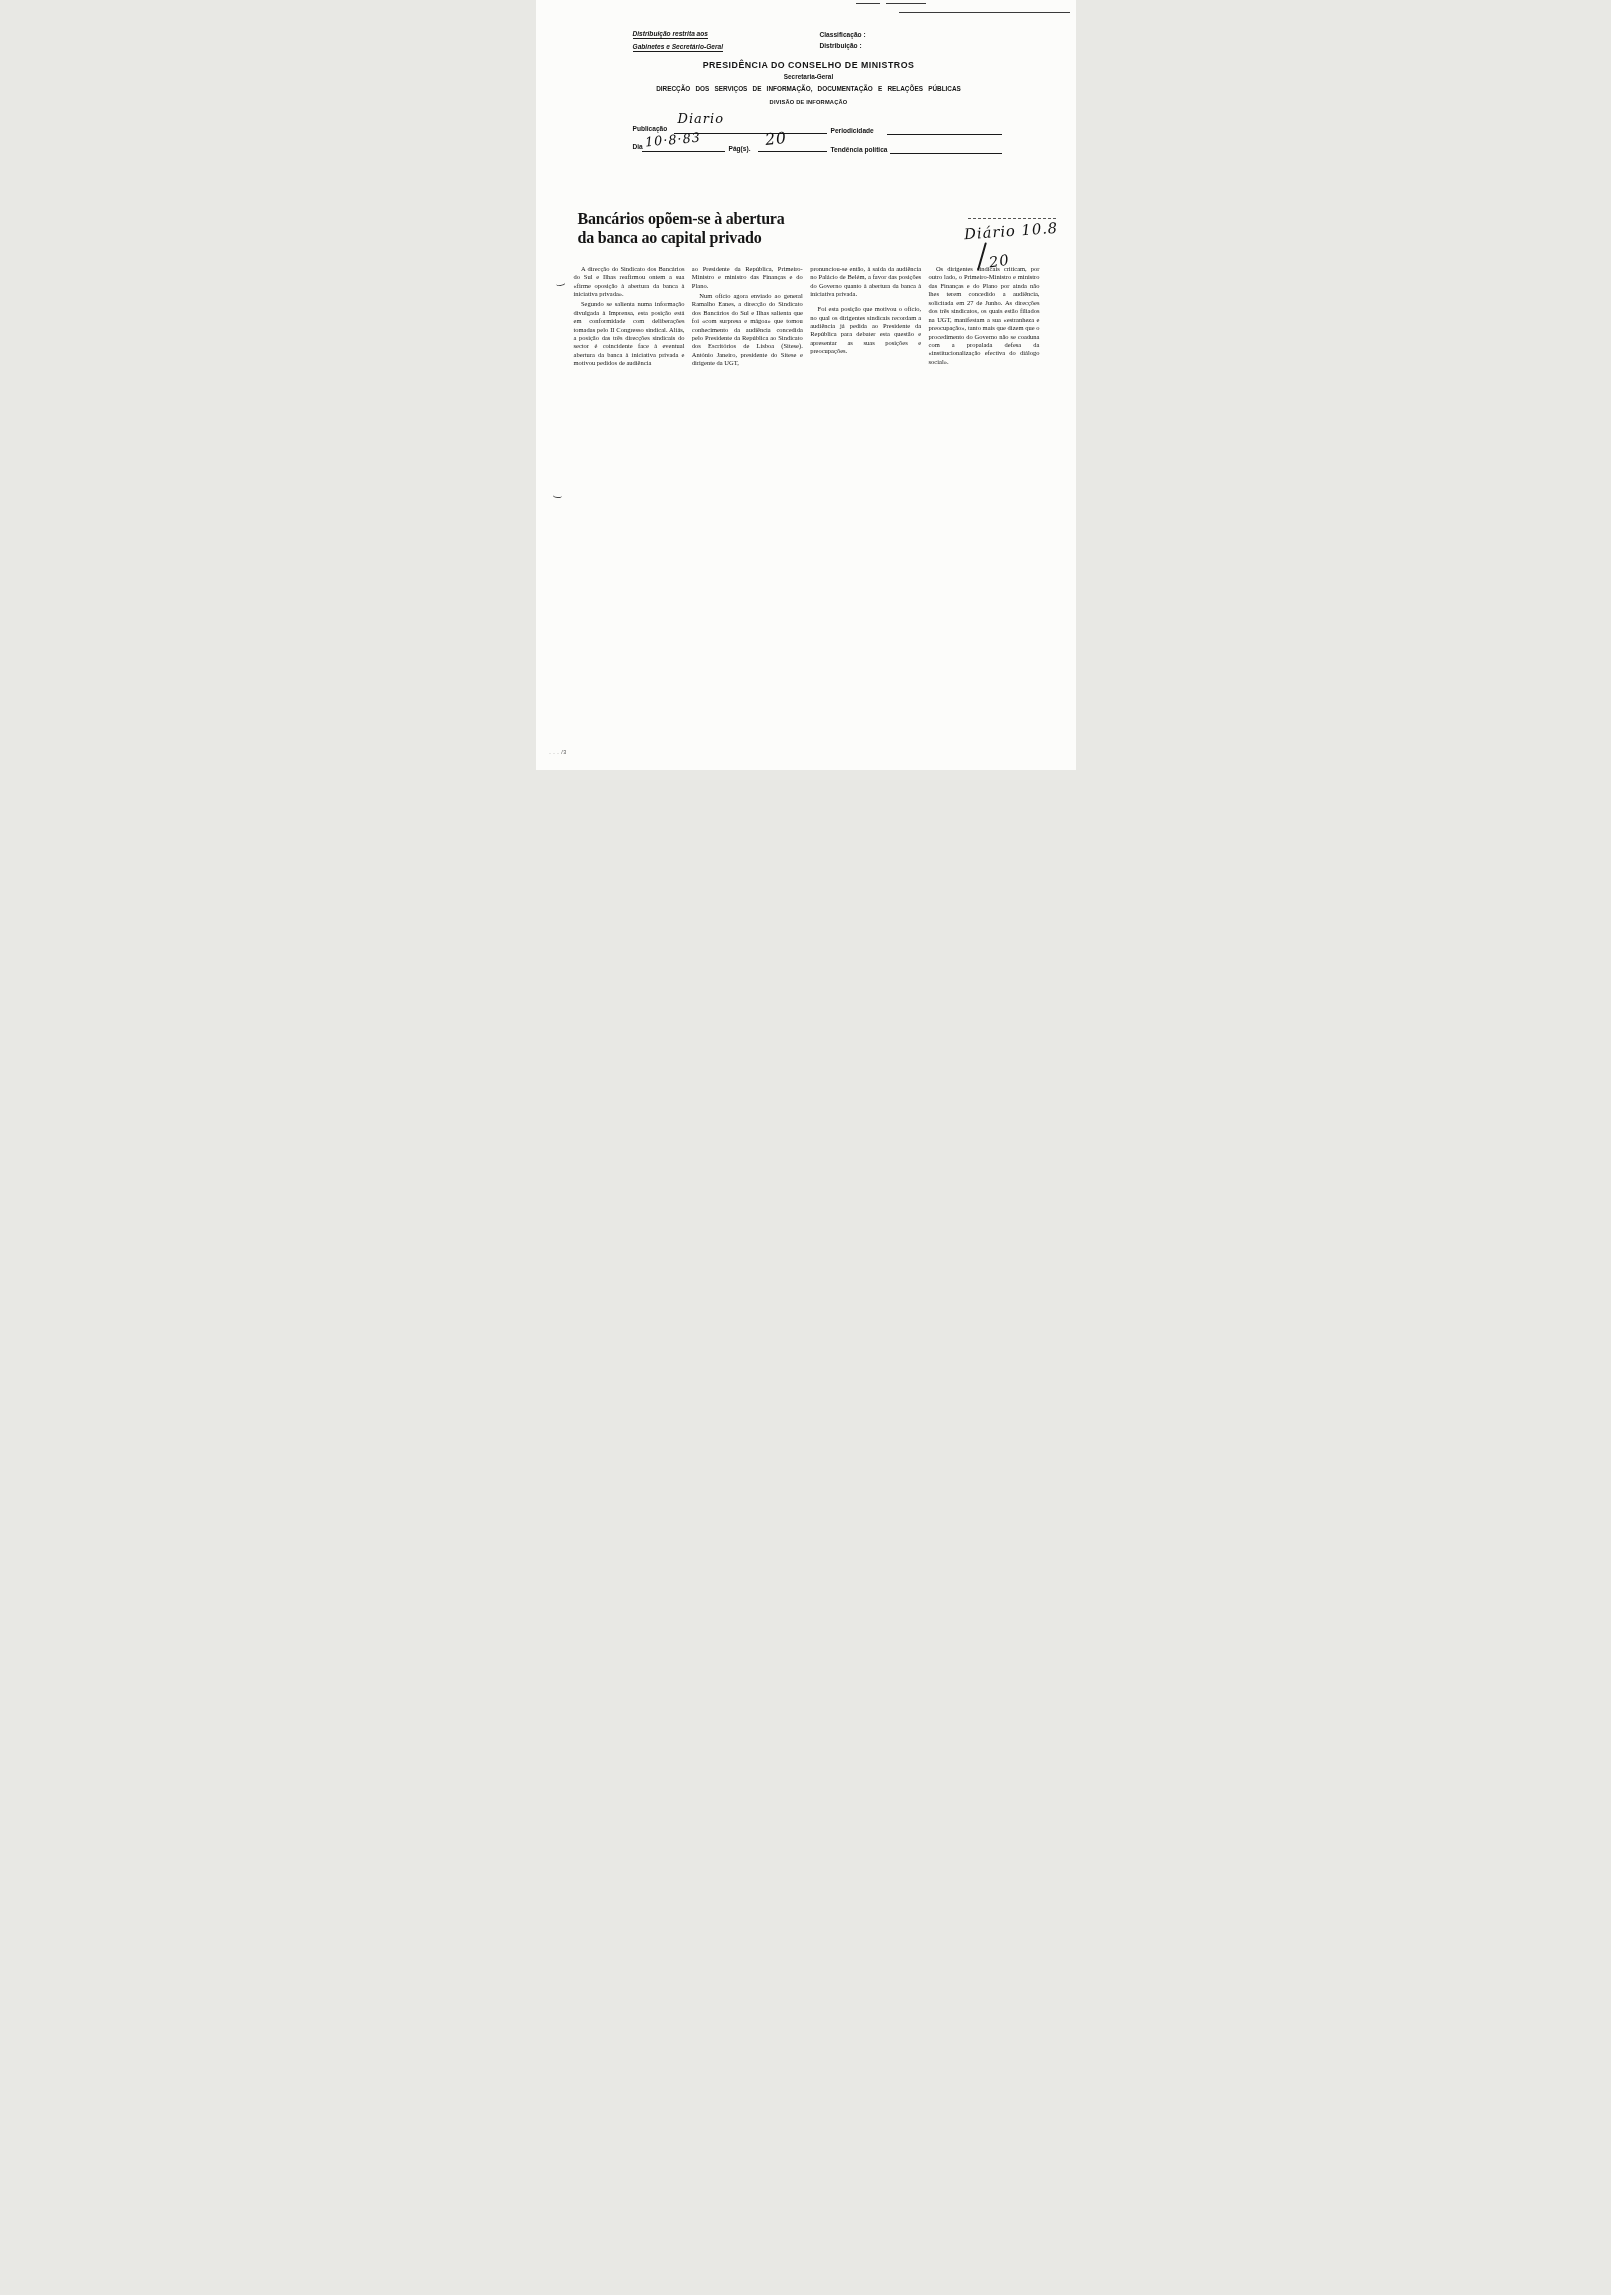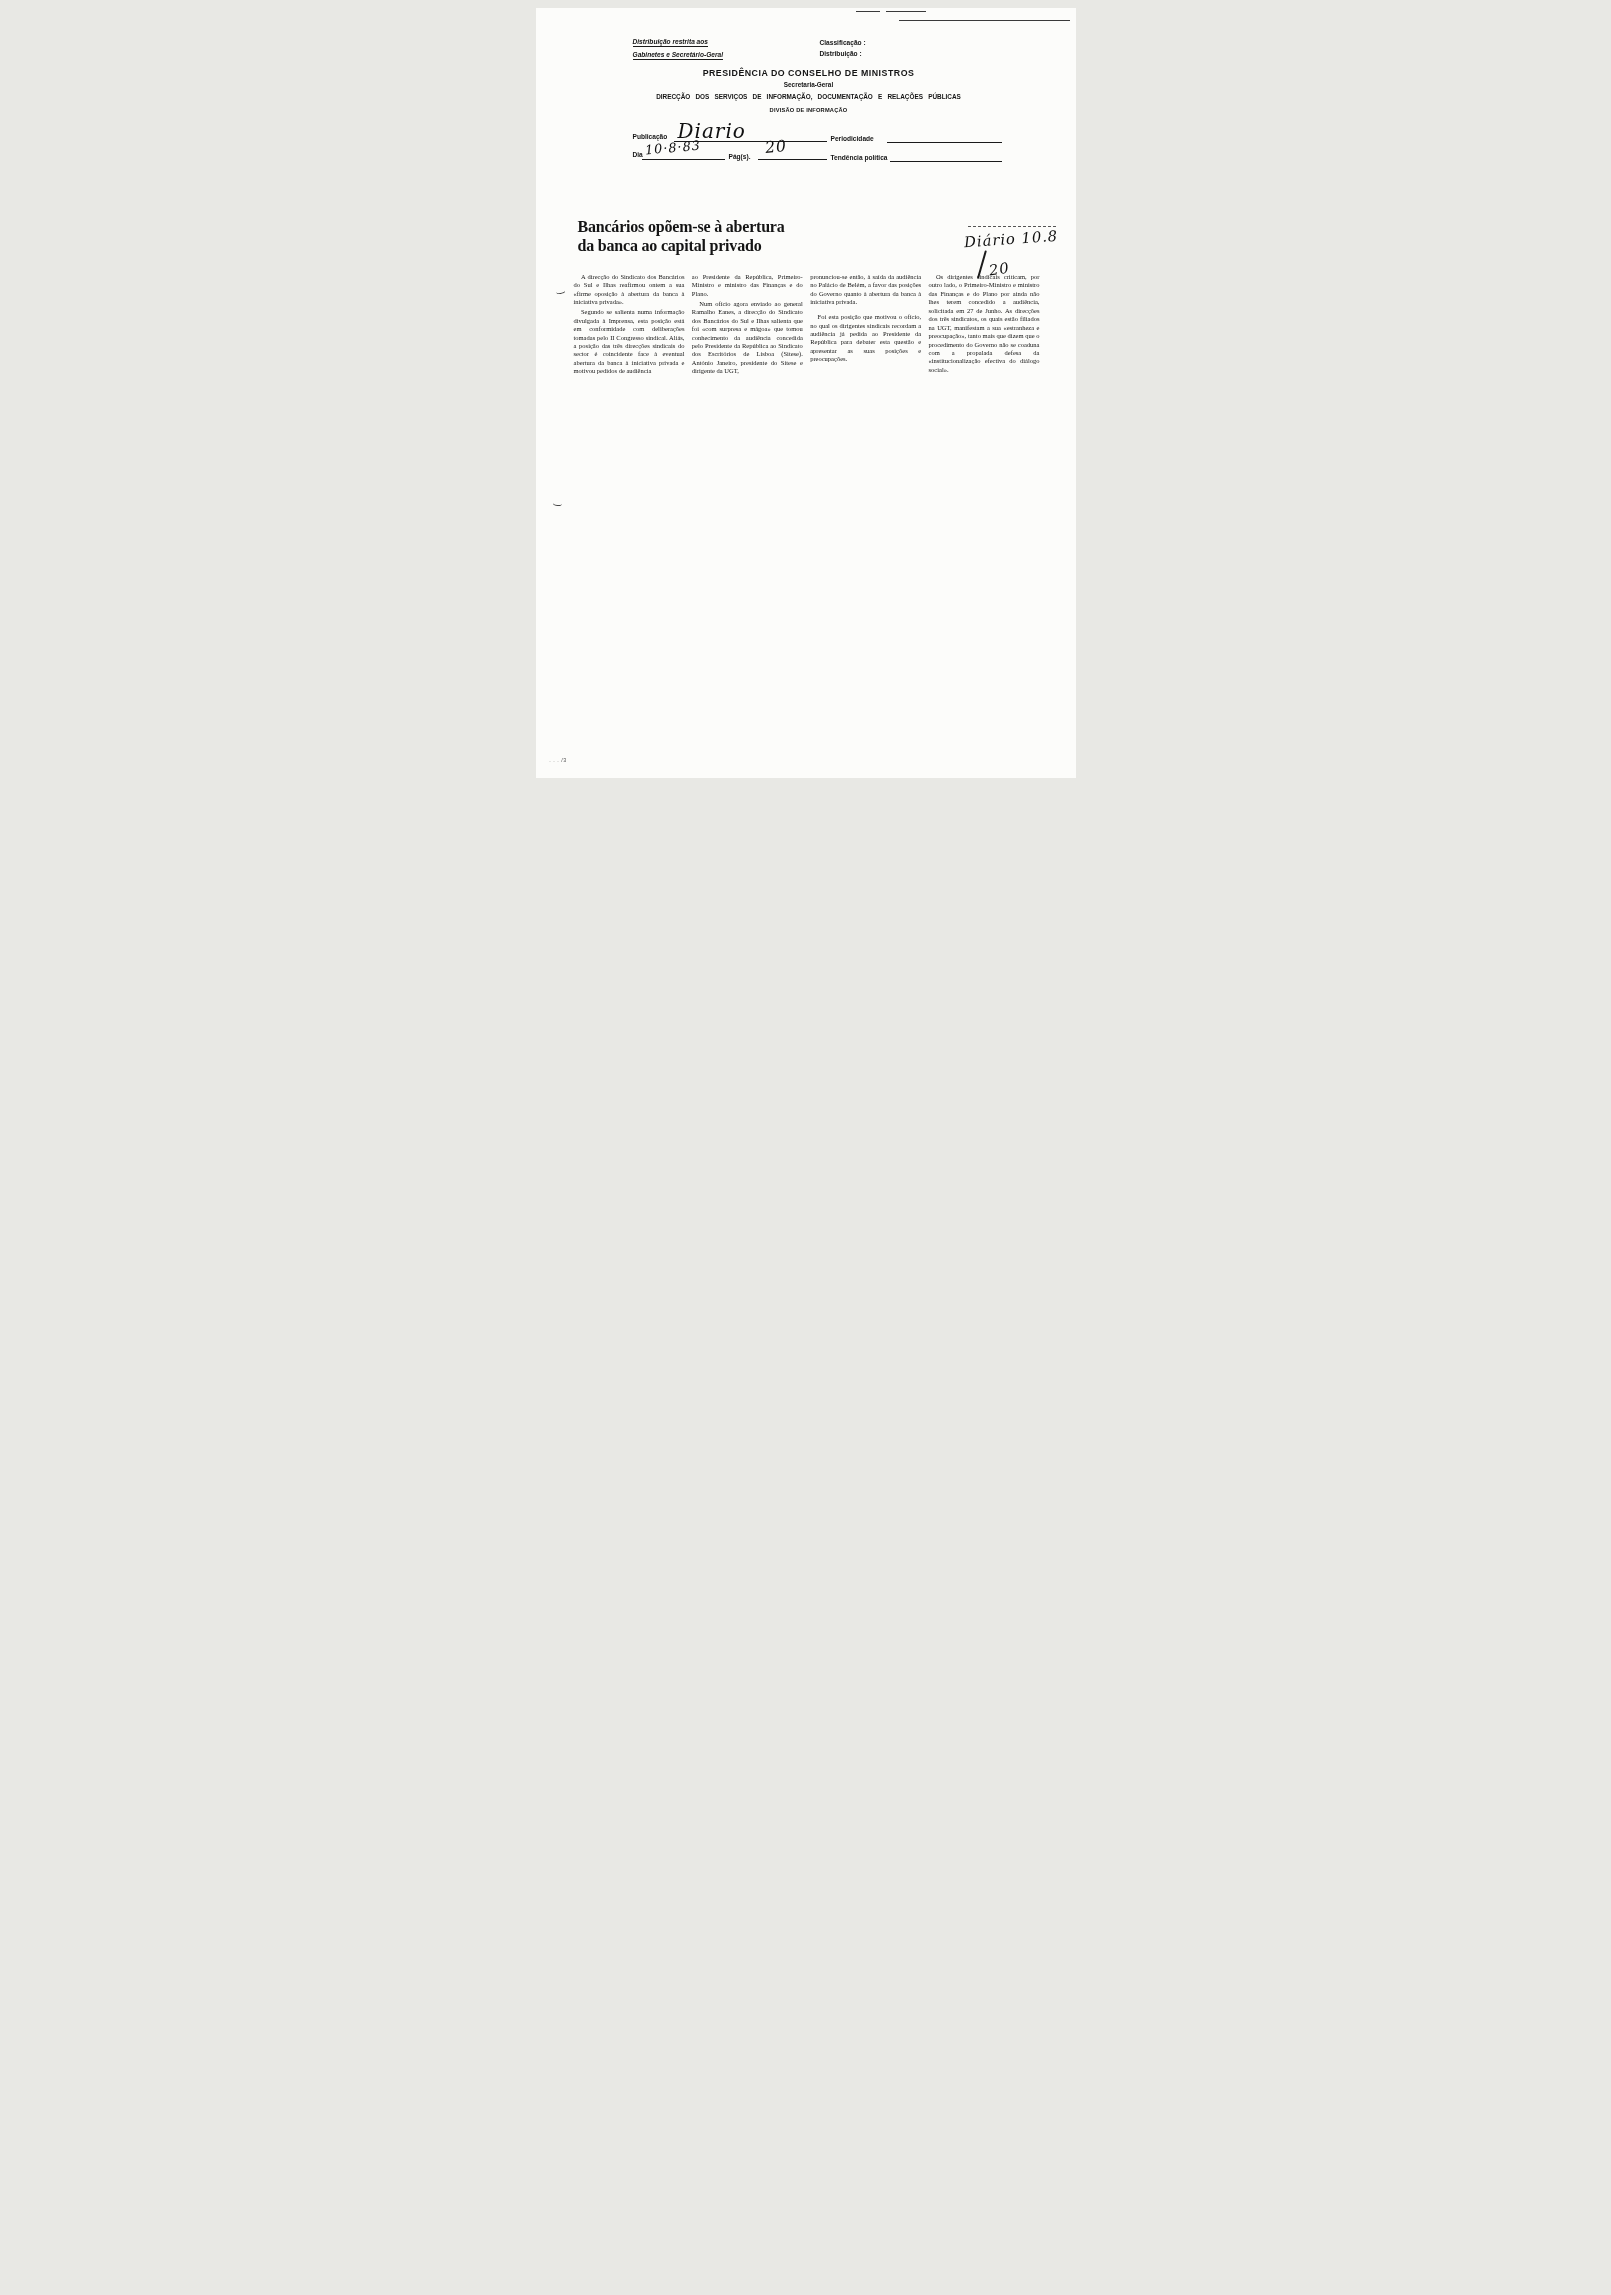--- a/index.html
+++ b/index.html
@@ -1,20 +1,20 @@
 <!DOCTYPE html>
 <html style="font-size:7.9px"><head>
 <meta charset="utf-8">
 <style>
   html,body { margin:0; padding:0; background:#e8e8e4; }
   .page {
     position:relative;
     width:540px;
     height:770px;
-    margin:8px auto;
+    margin:0 auto;
     background:#fcfcfa;
     color:#141414;
     font-family:"Liberation Serif", serif;
     overflow:hidden;
   }
   
   .scan-dash { position:absolute; height:0; border-top:1.5px solid #3a3a3a; }
   .scan-mark { position:absolute; width:8.8px; height:4.4px; border-bottom:1px solid #444; border-radius:0 0 50% 50%; }
   .pen-stroke { position:absolute; width:1.5px; height:28.5px; background:#1c1c1c; border-radius:1px; }
   .restricted { position:absolute; left:97px; top:28.5px; }
@@ -89,21 +89,21 @@
 
   <div class="center-block">
     <div class="org-title">PRESIDÊNCIA DO CONSELHO DE MINISTROS</div>
     <div class="org-subtitle">Secretaria-Geral</div>
     <div class="department">DIRECÇÃO DOS SERVIÇOS DE INFORMAÇÃO, DOCUMENTAÇÃO E RELAÇÕES PÚBLICAS</div>
     <div class="division">DIVISÃO DE INFORMAÇÃO</div>
   </div>
 
   <span class="f-label" style="left:97px; top:125px;">Publicação</span>
   <div class="f-line" style="left:138px; top:133px; width:153px;"></div>
-  <span class="hand" style="left:142px; top:111px; font-size:20px;">Diario</span>
+  <span class="hand" style="left:142px; top:111px; font-size:13px;">Diario</span>
   <span class="f-label" style="left:295px; top:127px;">Periodicidade</span>
   <div class="f-line" style="left:351px; top:134px; width:115px;"></div>
 
   <span class="f-label" style="left:97px; top:143px;">Dia</span>
   <span class="hand" style="left:109px; top:132px; font-size:12.8px; transform:rotate(-5deg);">10·8·83</span>
   <div class="f-line" style="left:106px; top:151px; width:83px;"></div>
   <span class="f-label" style="left:193px; top:145px;">Pág(s).</span>
   <span class="hand" style="left:229px; top:129px; font-size:15.7px; transform:rotate(-6deg);">20</span>
   <div class="f-line" style="left:222px; top:151px; width:69px;"></div>
   <span class="f-label" style="left:295px; top:146px;">Tendência política</span>

